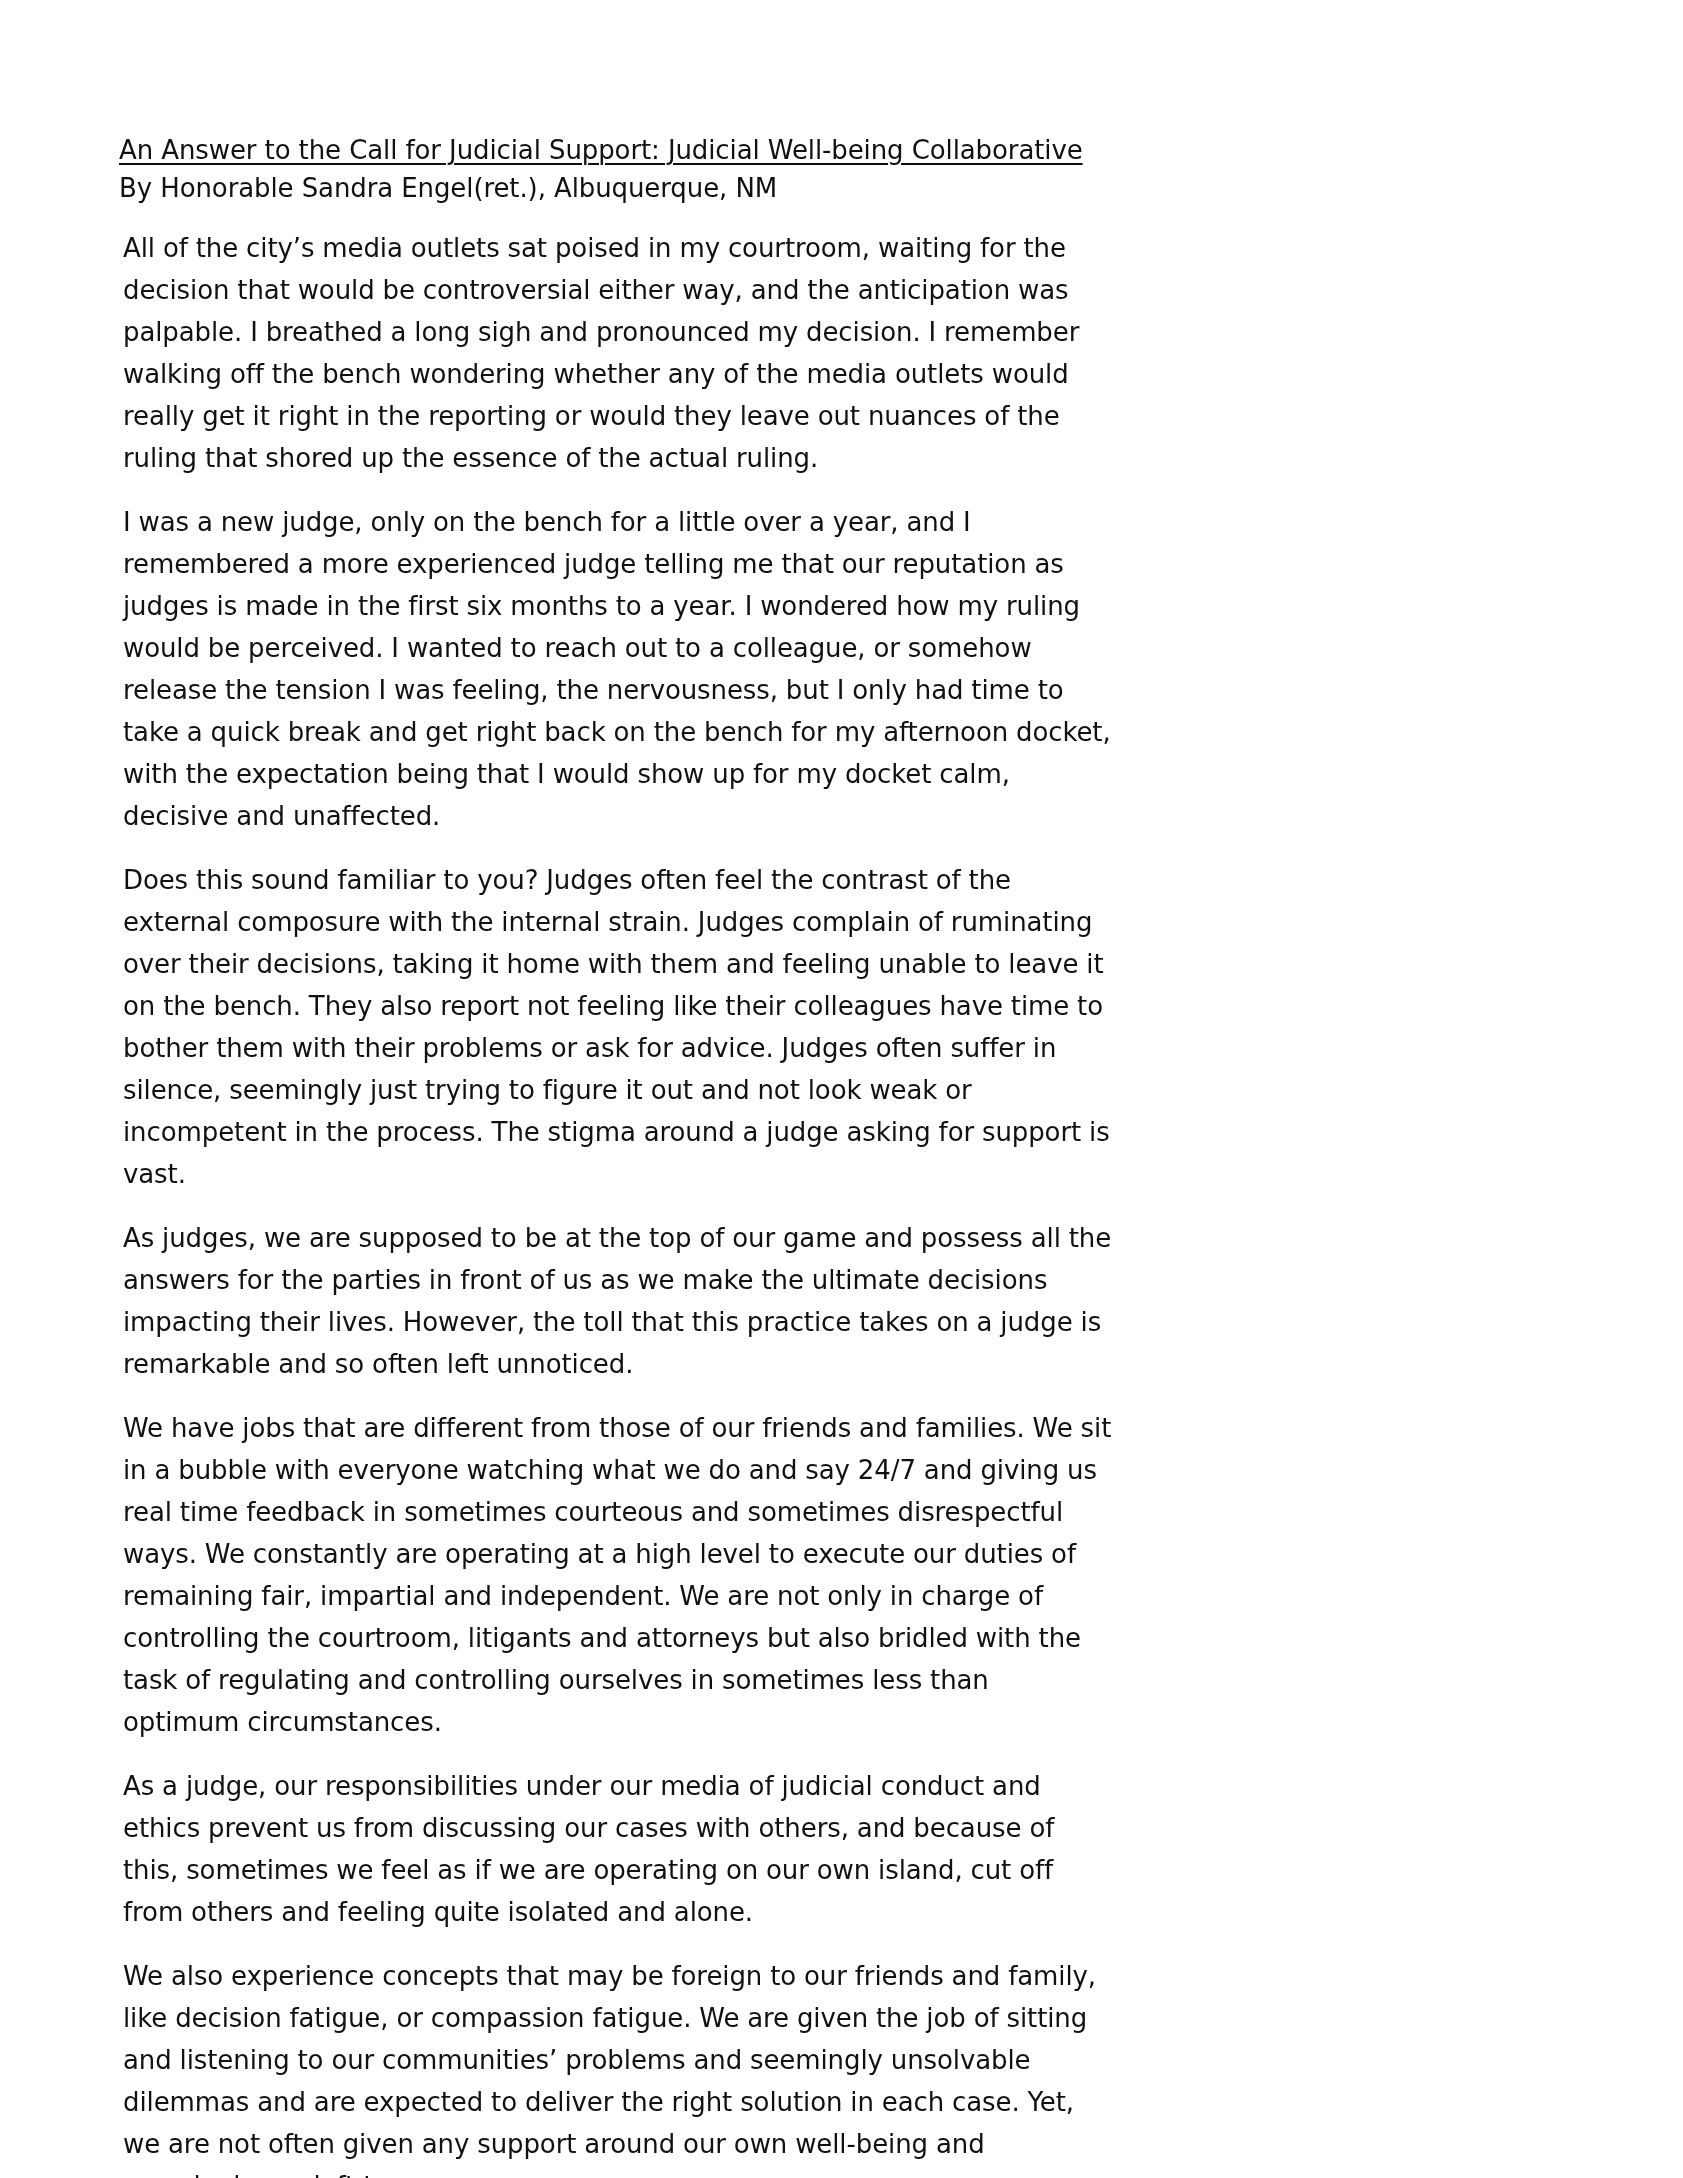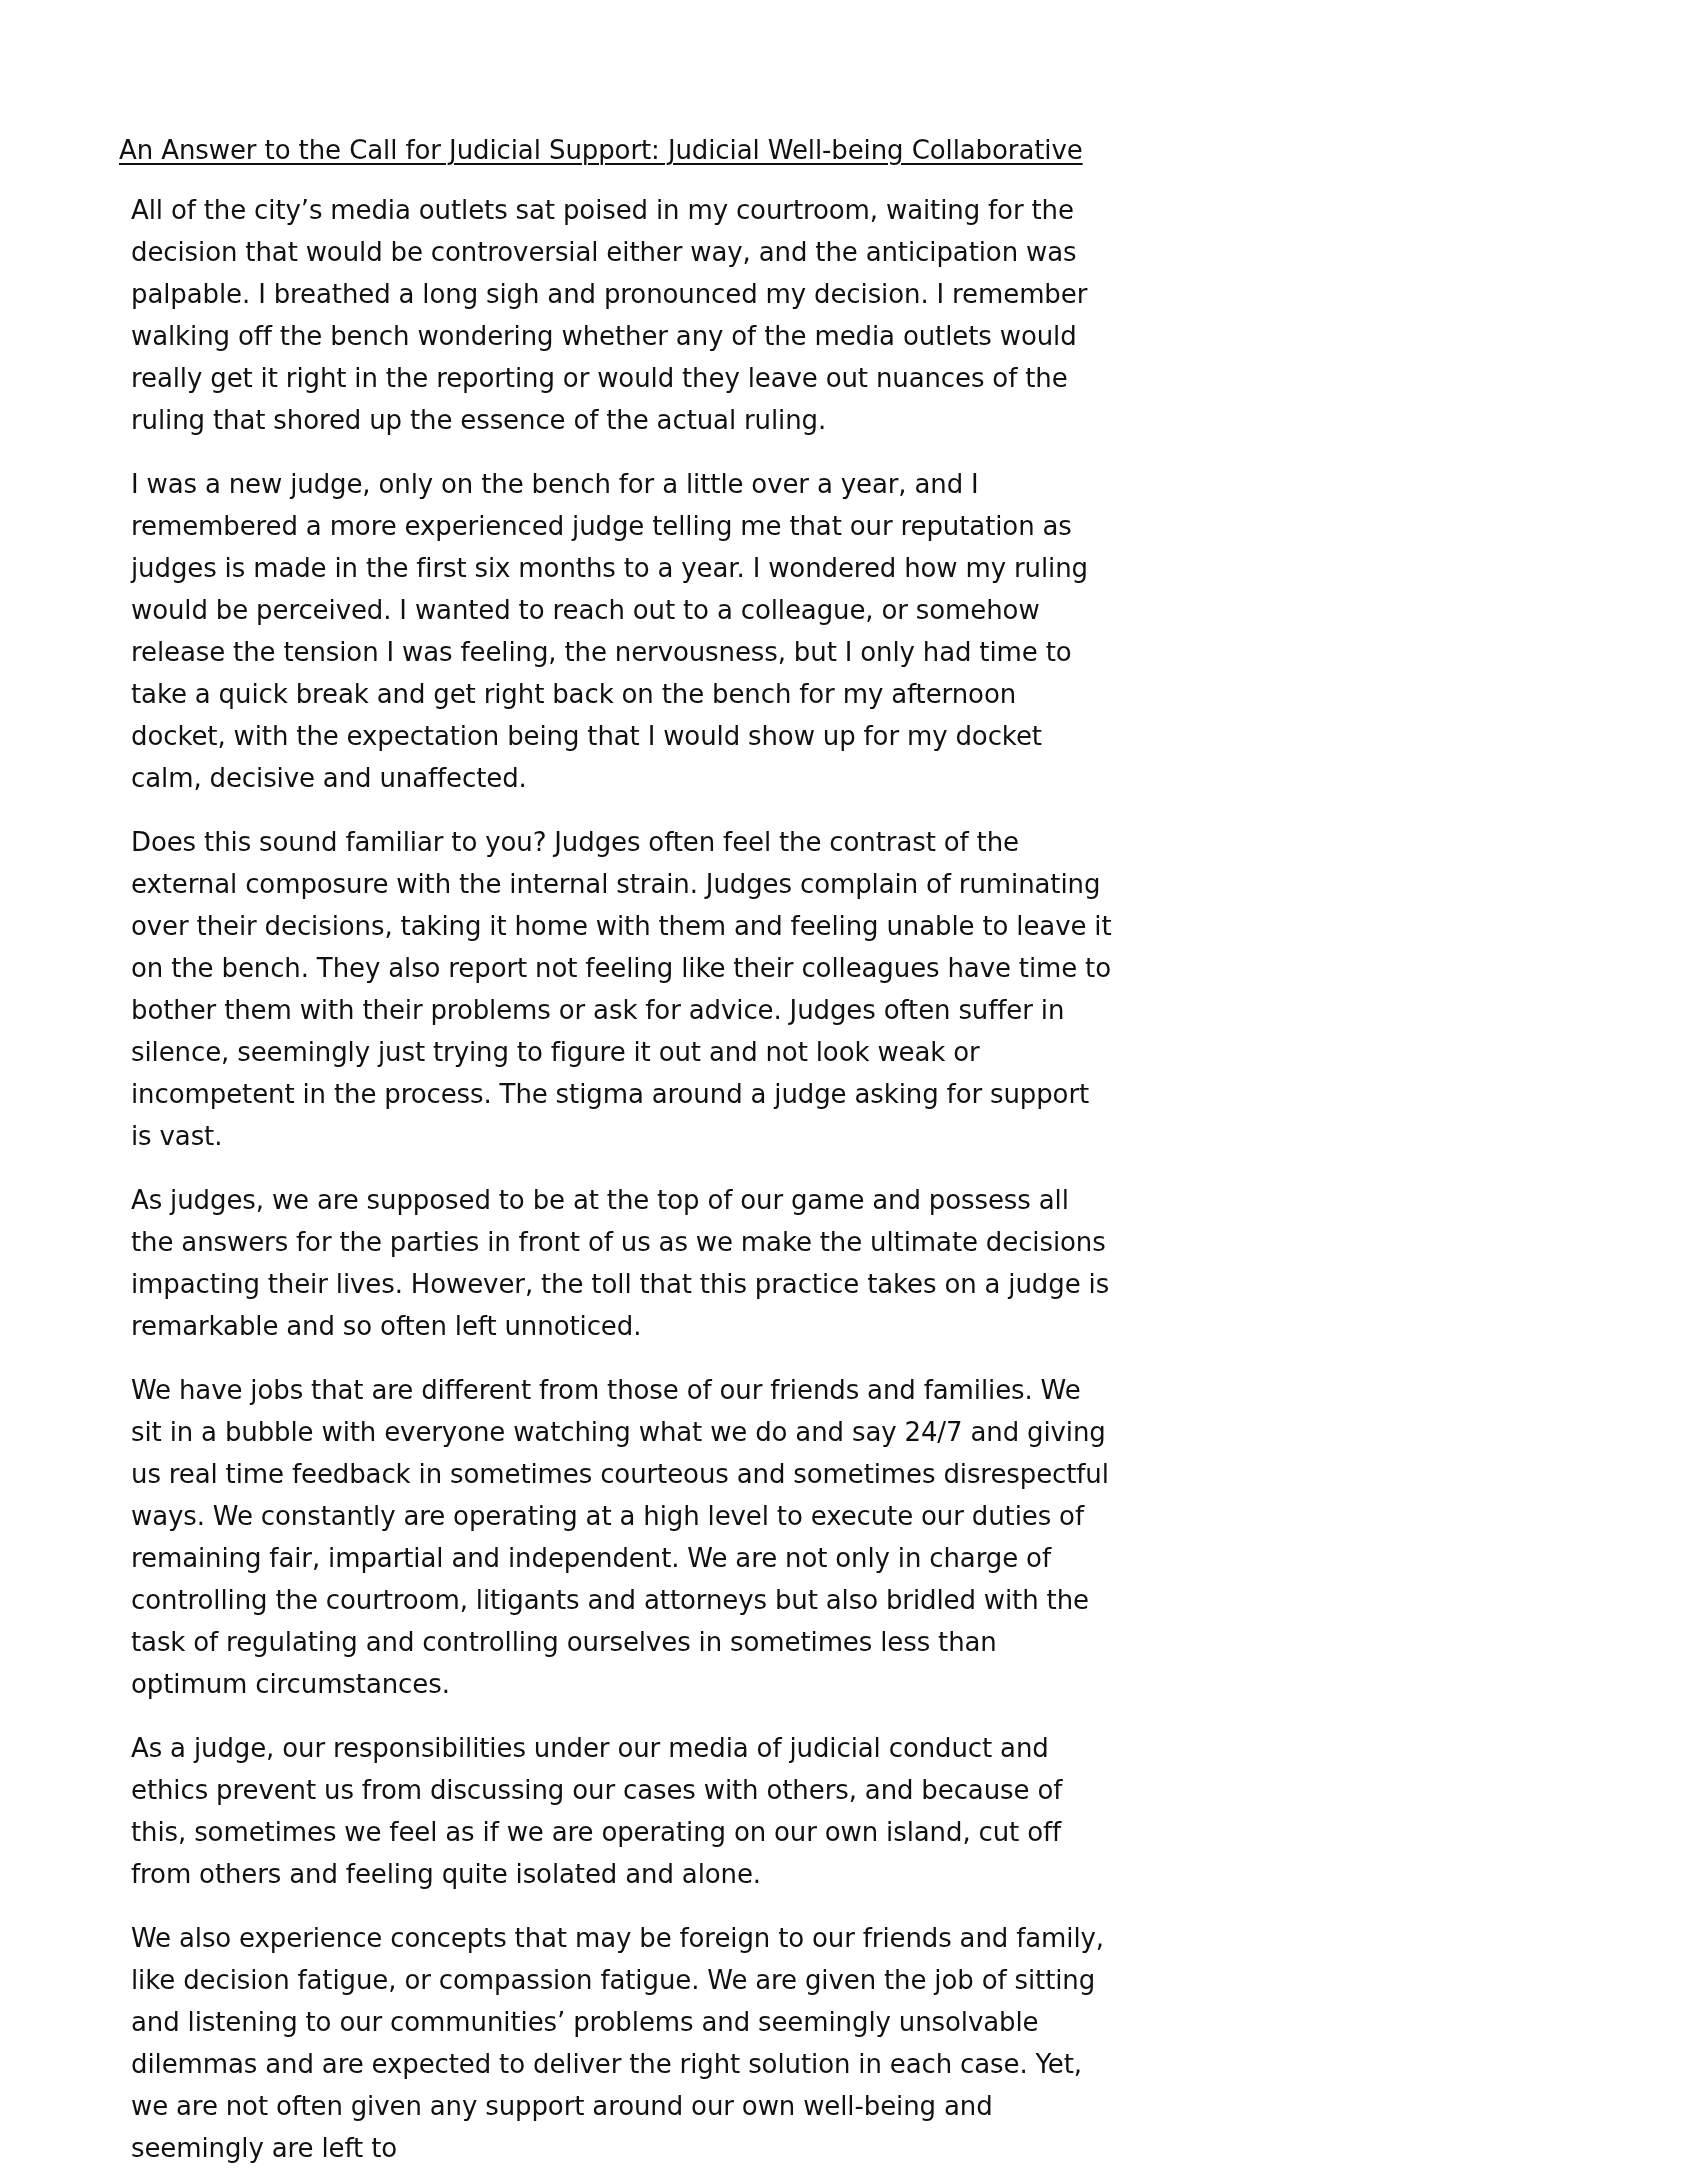--- a/index.html
+++ b/index.html
@@ -67,38 +67,39 @@
   .body-blocks {
     margin-top: 20px;
   }
 
   p.para {
     font-size: 26px;
     line-height: 42px;
     color: #111111;
     letter-spacing: -0.1px;
     word-spacing: -0.2px;
-    margin: 0 0 22px 12px;
+    margin: 0 0 22px 4px;
     text-align: left;
     hyphens: none;
   }
 
   p.para:last-child {
     margin-bottom: 0;
   }
 </style>
 </head>
 <body>
 
 <div class="page">
   <div class="sheet">
     <div class="content">
 
       <h1 class="doc-title">An Answer to the Call for Judicial Support: Judicial Well-being Collaborative</h1>
 
+      <div class="doc-byline">By Honorable Sandra Engel(ret.), Albuquerque, NM</div>
 
       <div class="body-blocks">
         <p class="para">All of the city’s media outlets sat poised in my courtroom, waiting for the decision that would be controversial either way, and the anticipation was palpable. I breathed a long sigh and pronounced my decision. I remember walking off the bench wondering whether any of the media outlets would really get it right in the reporting or would they leave out nuances of the ruling that shored up the essence of the actual ruling.</p>
         <p class="para">I was a new judge, only on the bench for a little over a year, and I remembered a more experienced judge telling me that our reputation as judges is made in the first six months to a year. I wondered how my ruling would be perceived. I wanted to reach out to a colleague, or somehow release the tension I was feeling, the nervousness, but I only had time to take a quick break and get right back on the bench for my afternoon docket, with the expectation being that I would show up for my docket calm, decisive and unaffected.</p>
         <p class="para">Does this sound familiar to you? Judges often feel the contrast of the external composure with the internal strain. Judges complain of ruminating over their decisions, taking it home with them and feeling unable to leave it on the bench. They also report not feeling like their colleagues have time to bother them with their problems or ask for advice. Judges often suffer in silence, seemingly just trying to figure it out and not look weak or incompetent in the process. The stigma around a judge asking for support is vast.</p>
         <p class="para">As judges, we are supposed to be at the top of our game and possess all the answers for the parties in front of us as we make the ultimate decisions impacting their lives. However, the toll that this practice takes on a judge is remarkable and so often left unnoticed.</p>
         <p class="para">We have jobs that are different from those of our friends and families. We sit in a bubble with everyone watching what we do and say 24/7 and giving us real time feedback in sometimes courteous and sometimes disrespectful ways. We constantly are operating at a high level to execute our duties of remaining fair, impartial and independent. We are not only in charge of controlling the courtroom, litigants and attorneys but also bridled with the task of regulating and controlling ourselves in sometimes less than optimum circumstances.</p>
         <p class="para">As a judge, our responsibilities under our media of judicial conduct and ethics prevent us from discussing our cases with others, and because of this, sometimes we feel as if we are operating on our own island, cut off from others and feeling quite isolated and alone.</p>
         <p class="para">We also experience concepts that may be foreign to our friends and family, like decision fatigue, or compassion fatigue. We are given the job of sitting and listening to our communities’ problems and seemingly unsolvable dilemmas and are expected to deliver the right solution in each case. Yet, we are not often given any support around our own well-being and seemingly are left to</p>
       </div>

